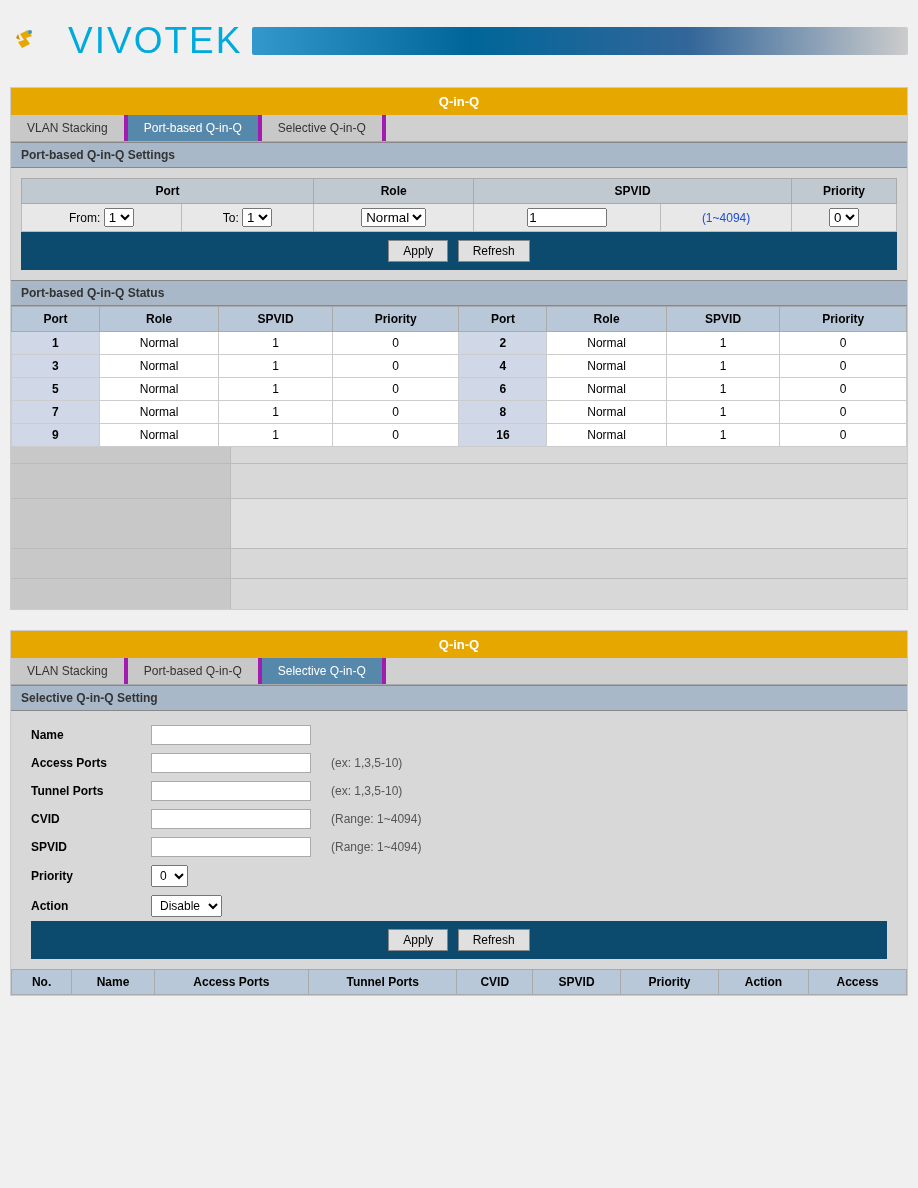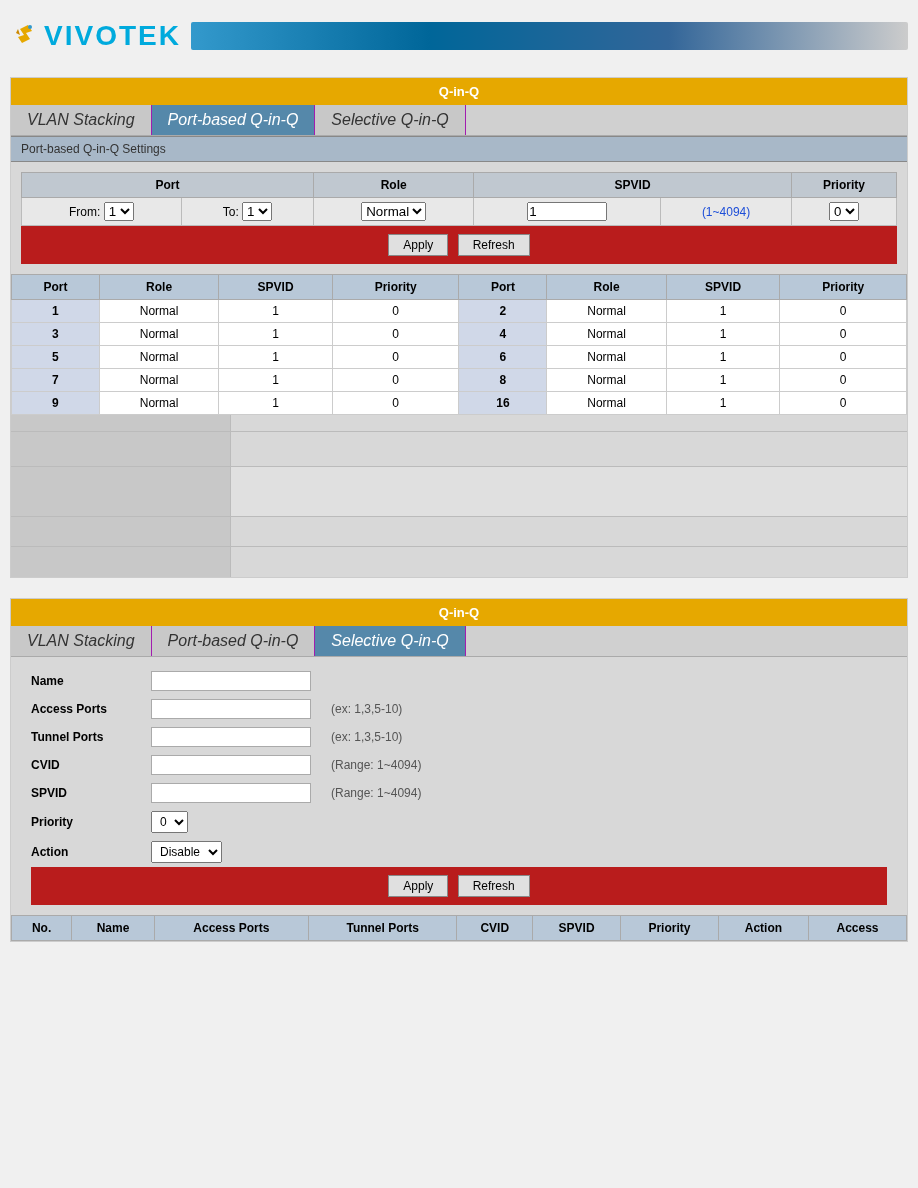--- a/index.html
+++ b/index.html
@@ -17,24 +17,25 @@
       margin-bottom: 15px;
       padding: 10px 0;
     }
 
     .logo-img {
       display: flex;
       align-items: center;
     }
 
     .logo-text {
-      font-size: 28px;
-      font-weight: bold;
+      font-size: 37px;
+      font-weight: normal;
       color: #00aadd;
       letter-spacing: 2px;
+      margin-left: 24px;
     }
 
     .logo-bird {
       width: 30px;
       height: 30px;
       margin-right: 4px;
     }
 
     .logo-banner {
       flex: 1;
@@ -61,36 +62,35 @@
 
     .tabs-row {
       display: flex;
       background: #d0d0d0;
       border-bottom: 1px solid #aaa;
     }
 
     .tab {
       padding: 6px 16px;
       cursor: pointer;
-      border-right: 1px solid #a21caf;
+      border-right: 4px solid #a21caf;
       background: #c8c8c8;
       color: #333;
-      font-size: 16px;
-      font-style: italic;
+      font-size: 12px;
     }
 
     .tab.active {
       background: #5588aa;
       color: white;
     }
 
     .section-header {
       background: #a8b8c8;
       padding: 5px 10px;
-      font-weight: normal;
+      font-weight: bold;
       font-size: 12px;
       color: #333;
       border-top: 1px solid #888;
       border-bottom: 1px solid #888;
     }
 
     .settings-area {
       padding: 10px;
       background: #d8d8d8;
     }
@@ -119,21 +119,21 @@
       width: 80px;
     }
 
     .hint-text {
       color: #1d4ed8;
     }
 
     .button-row {
       text-align: center;
       padding: 8px;
-      background: #b91c1c;
+      background: #0c4a6e;
     }
 
     .btn {
       padding: 3px 14px;
       font-size: 12px;
       cursor: pointer;
       background: #e0e0e0;
       border: 1px solid #888;
       margin: 0 3px;
     }
@@ -297,20 +297,21 @@
         </tr>
       </tbody>
     </table>
 
     <div class="button-row">
       <button class="btn">Apply</button>
       <button class="btn">Refresh</button>
     </div>
   </div>
 
+  <div class="section-header">Port-based Q-in-Q Status</div>
 
   <div class="status-table-area">
     <table class="status-table">
       <thead>
         <tr>
           <th>Port</th>
           <th>Role</th>
           <th>SPVID</th>
           <th>Priority</th>
           <th>Port</th>
@@ -406,20 +407,21 @@
       <span>VLAN Stacking</span>
     </div>
     <div class="tab">
       <span>Port-based Q-in-Q</span>
     </div>
     <div class="tab active">
       <span>Selective Q-in-Q</span>
     </div>
   </div>
 
+  <div class="section-header">Selective Q-in-Q Setting</div>
 
   <div class="selective-form">
     <div class="form-row">
       <label>Name</label>
       <input type="text" style="width: 160px;">
     </div>
     <div class="form-row">
       <label>Access Ports</label>
       <input type="text" style="width: 160px;">
       <span class="hint">(ex: 1,3,5-10)</span>

